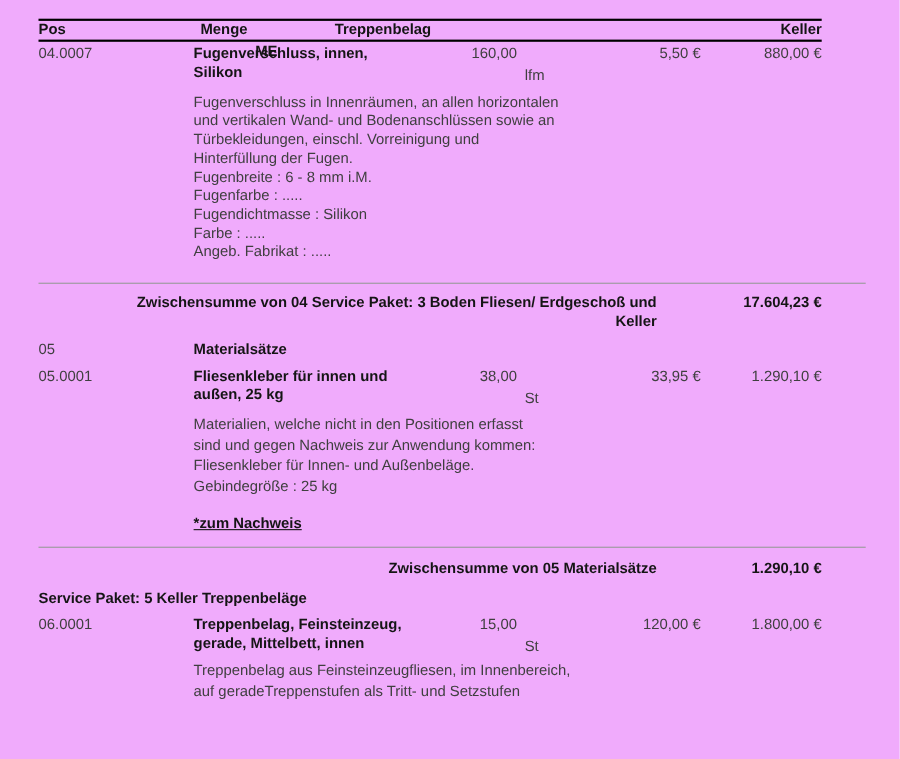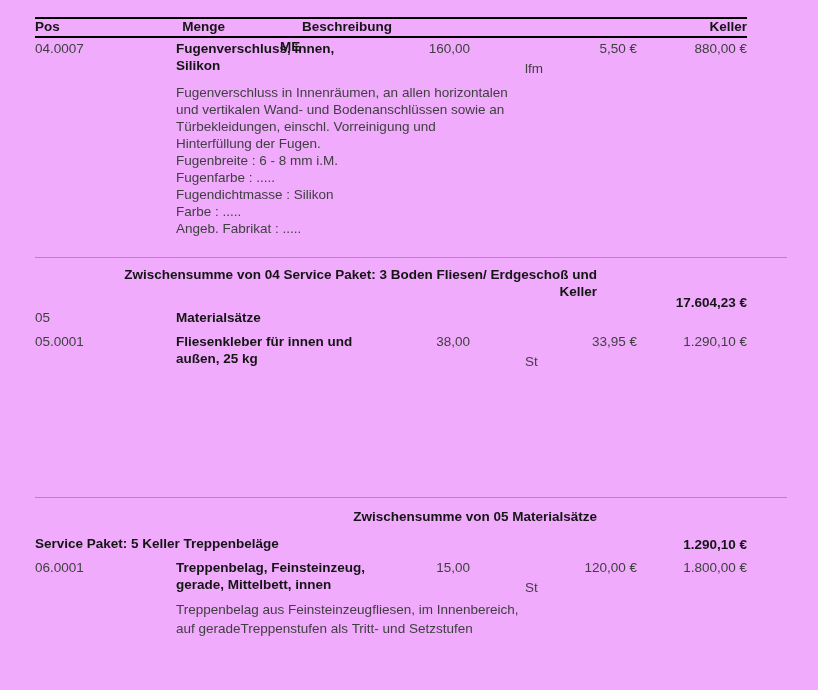--- a/index.html
+++ b/index.html
@@ -15,48 +15,48 @@
   }
   .b { font-weight:bold; color:#151515; }
 
   .hline { position:absolute; left:35px; }
   .black-line { width:712px; height:2px; background:#000000; }
   .gray-line  { width:752px; height:1px; background:#999999; }
 
   .row { position:absolute; left:35px; width:712px; display:flex; align-items:flex-start; }
   .c-pos   { width:141px; flex:0 0 141px; }
   .c-title { width:245px; flex:0 0 245px; white-space:pre-line; }
-  .c-menge { width:80px; flex:0 0 80px; display:flex;gap:48px; }
+  .c-menge { width:80px; flex:0 0 80px; display:flex; }
   .c-menge .q { width:49px; flex:0 0 49px; text-align:right; }
   .c-menge .u { margin-left:7px;margin-top:20px; }
   .c-ep    { width:136px; flex:0 0 136px; text-align:right; }
   .c-total { flex:1; text-align:right; }
 
   .desc { position:absolute; left:176px; width:410px; white-space:pre-line; }
 
   .sub-row { position:absolute; left:35px; width:712px; display:flex; align-items:flex-start; }
   .sub-label  { width:562px; flex:0 0 562px; text-align:right; white-space:pre-line; }
-  .sub-amount { flex:1; text-align:right;margin-top:28px; }
+  .sub-amount { flex:1; text-align:right; }
 
   .link { text-decoration:underline; cursor:pointer; }
 </style>
 </head>
 <body>
 
 <div class="page">
 
   <div class="hline black-line" style="top:17px"></div>
 
   <div class="row b" style="top:19px; line-height:16px">
     <div class="c-pos">Pos</div>
     <div class="c-menge">
       <span class="q">Menge</span>
       <span class="u">ME</span>
     </div>
-    <div class="c-ep">Beschreibung</div>
+    <div class="c-ep">Treppenbelag</div>
     <div class="c-total">Keller</div>
   </div>
 
   <div class="hline black-line" style="top:36px"></div>
 
   <div class="row" style="top:40px">
     <div class="c-pos">04.0007</div>
     <div class="c-title b">Fugenverschluss, innen,
 Silikon</div>
     <div class="c-menge">
@@ -95,21 +95,26 @@
     <div class="c-title b">Fliesenkleber für innen und
 außen, 25 kg</div>
     <div class="c-menge">
       <span class="q">38,00</span>
       <span class="u">St</span>
     </div>
     <div class="c-ep">33,95 €</div>
     <div class="c-total">1.290,10 €</div>
   </div>
 
+  <div class="desc" style="top:377px; line-height:18.5px">Materialien, welche nicht in den Positionen erfasst
+sind und gegen Nachweis zur Anwendung kommen:
+Fliesenkleber für Innen- und Außenbeläge.
+Gebindegröße : 25 kg</div>
 
+  <div class="desc b link" style="top:467px">*zum Nachweis</div>
 
   <div class="hline gray-line" style="top:497px"></div>
 
   <div class="sub-row b" style="top:508px">
     <div class="sub-label">Zwischensumme von 05 Materialsätze</div>
     <div class="sub-amount">1.290,10 €</div>
   </div>
 
   <div class="row" style="top:535px">
     <div class="c-title b" style="flex:0 0 380px; width:380px">Service Paket: 5 Keller Treppenbeläge</div>

